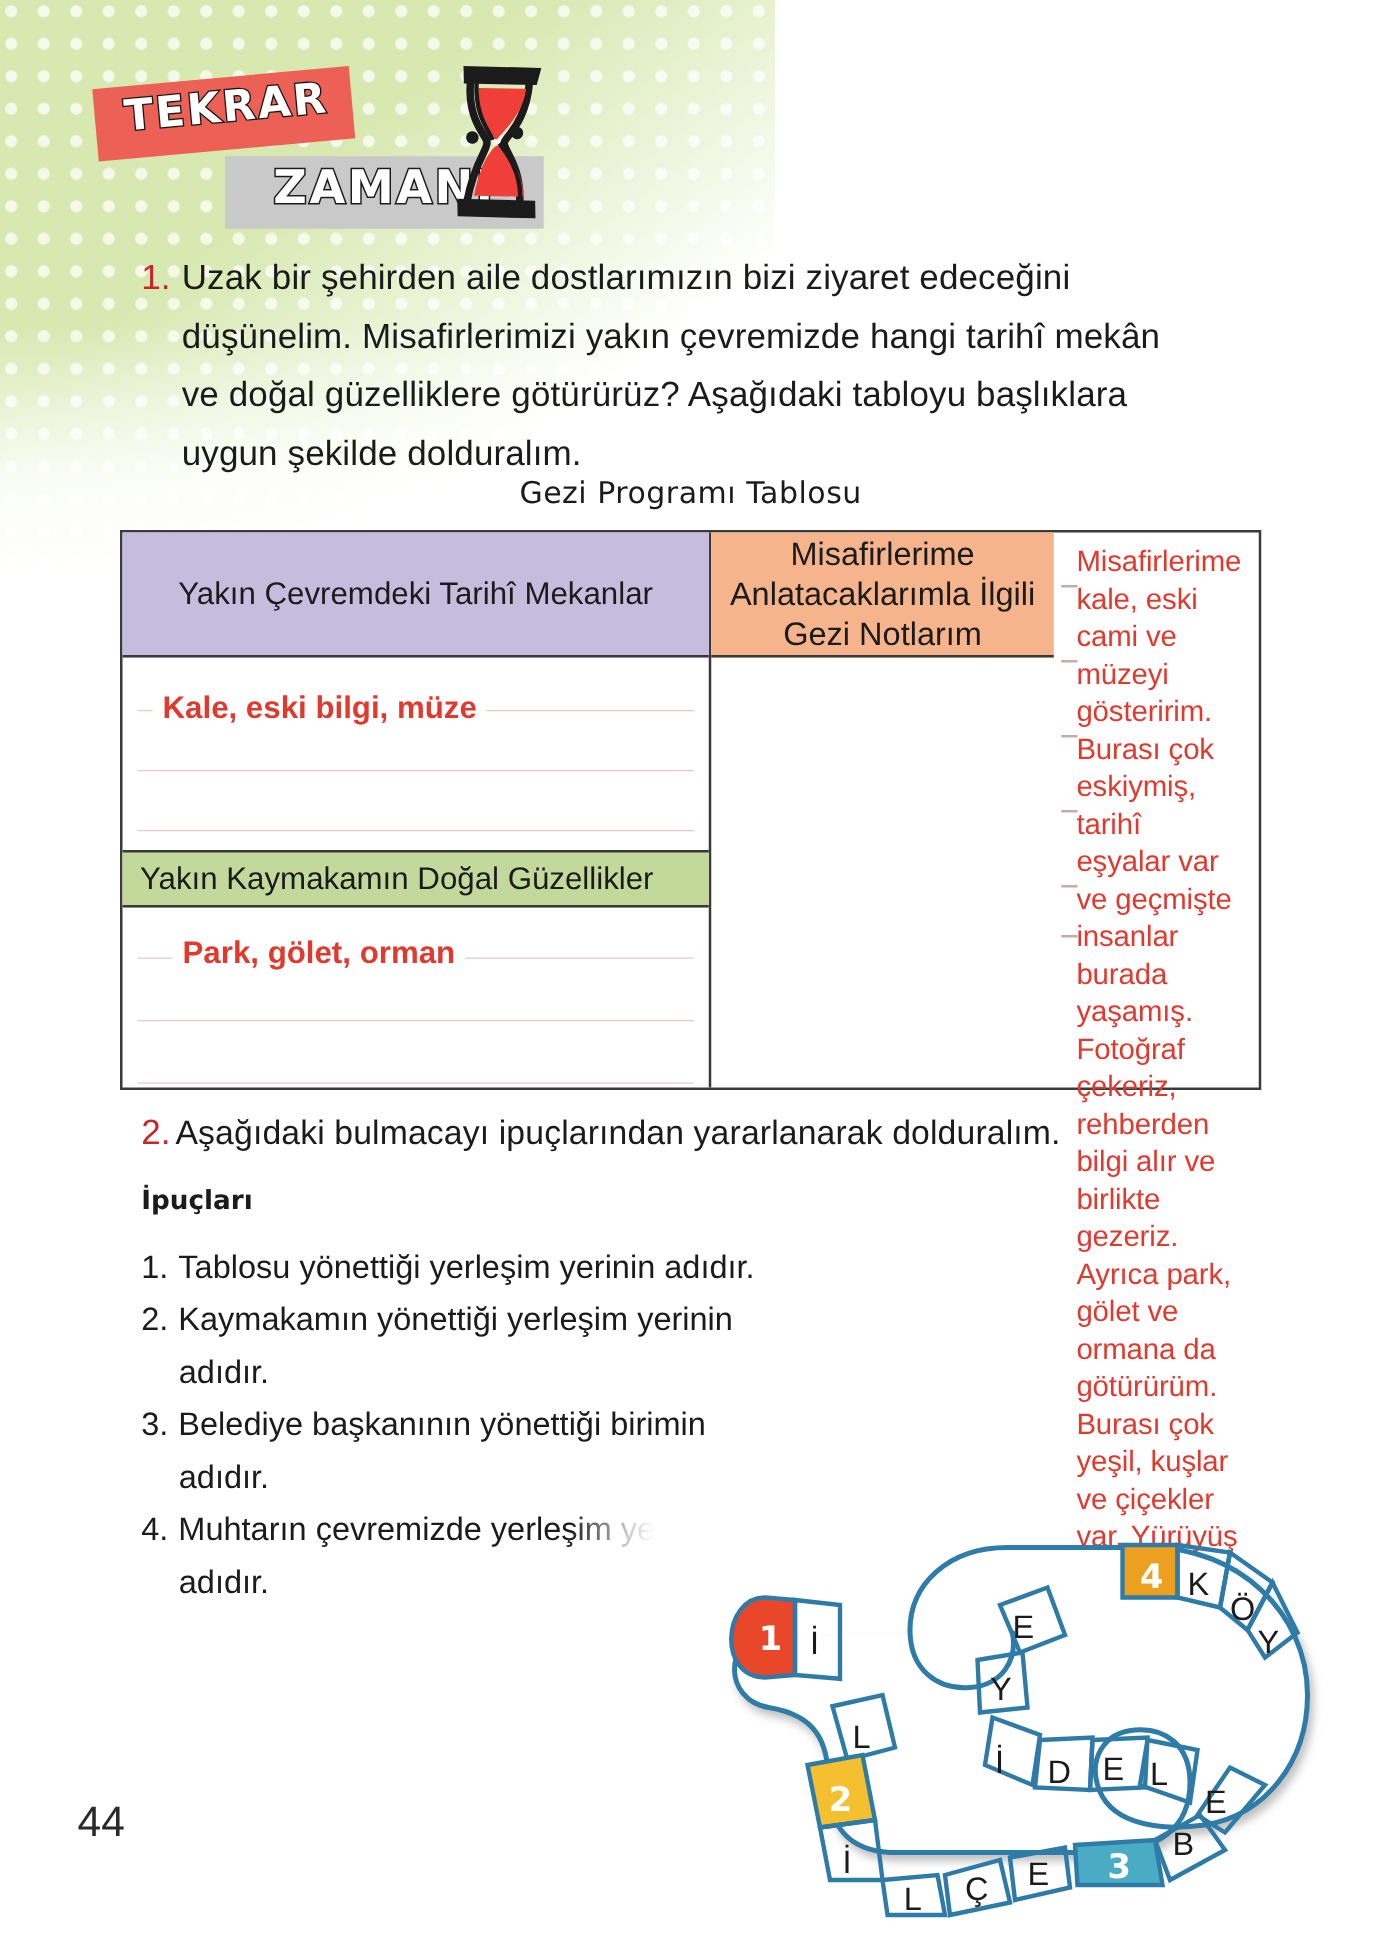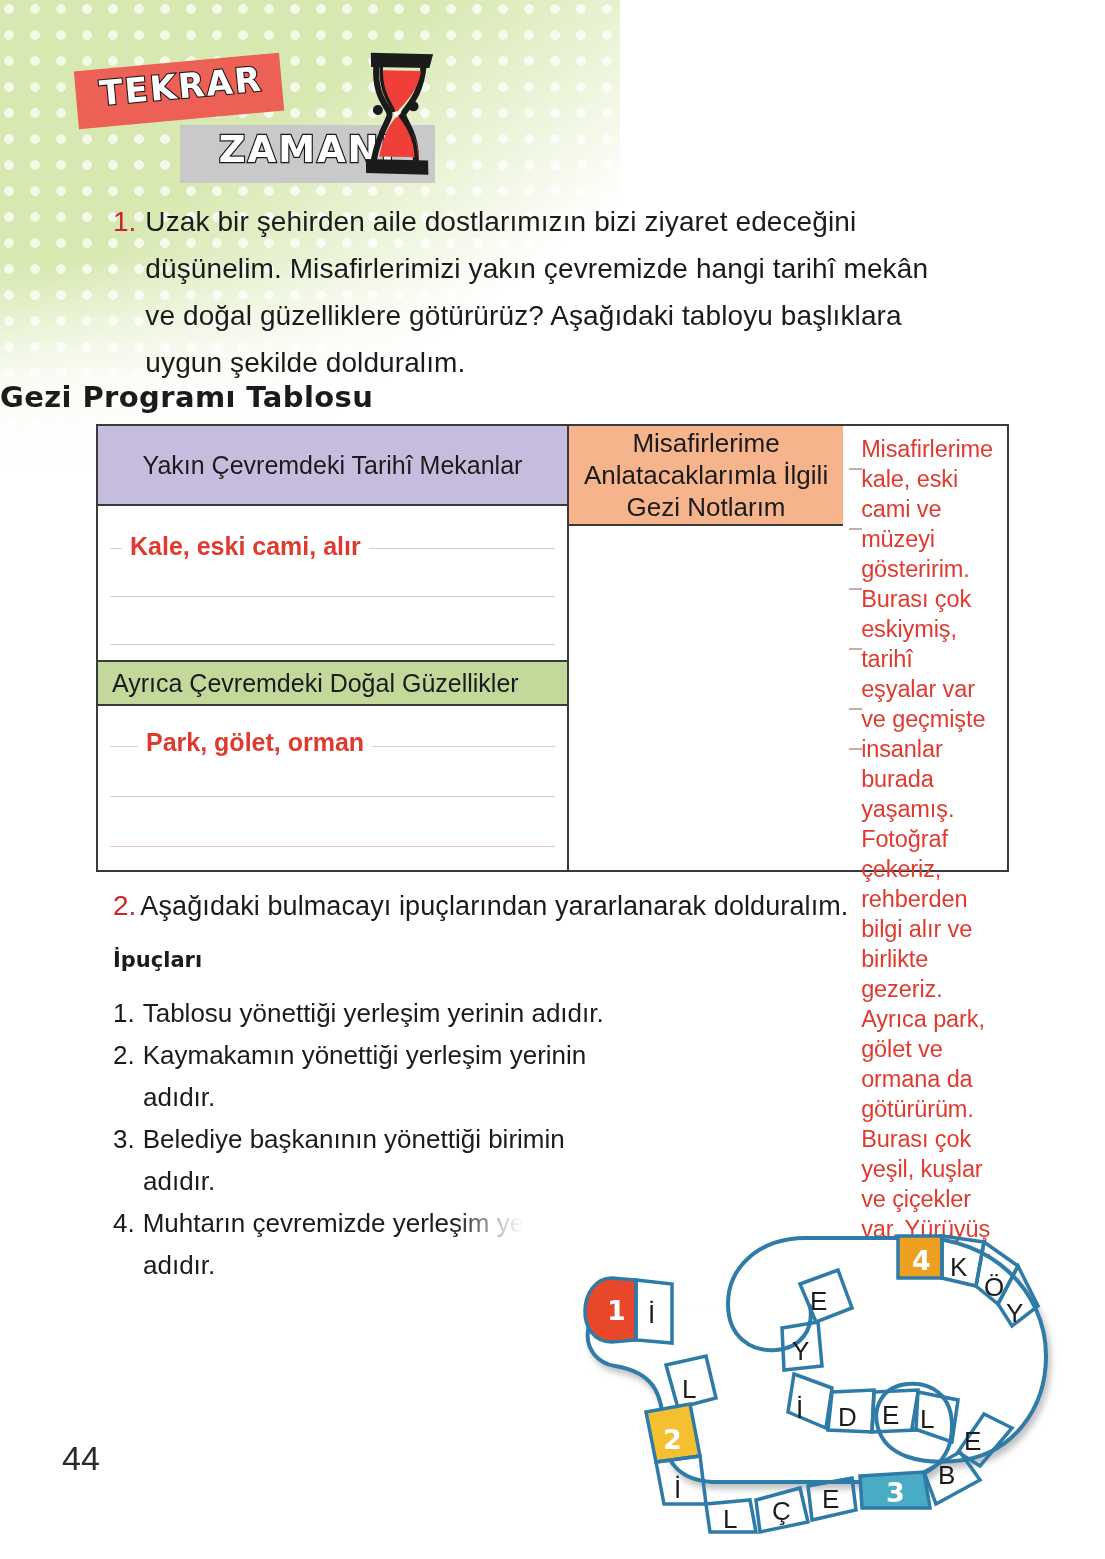--- a/index.html
+++ b/index.html
@@ -103,24 +103,24 @@
     font-family: "Liberation Sans", sans-serif;
     font-size: 28px;
     line-height: 47px;
     color: #1b1b1b;
     letter-spacing: 0.1px;
   }
 
   
   #table-title {
     left: 0; top: 380px; width: 1105px;
-    text-align: left;
+    text-align: center;
     font-family: "DejaVu Sans", sans-serif;
-    font-weight: bold;
-    font-size: 29px;
+    font-weight: normal;
+    font-size: 24px;
     color: #1b1b1b;
     letter-spacing: 0.4px;
   }
   #gezi-table {
     left: 96px; top: 424px;
     width: 913px; height: 448px;
     border: 2px solid #3a3a3a;
     box-sizing: border-box;
     display: flex;
     background: #ffffff;
@@ -144,21 +144,21 @@
     display: flex;
     align-items: center;
     justify-content: center;
     text-align: center;
     font-family: "Liberation Sans", sans-serif;
     font-size: 25px;
     color: #1b1b1b;
     line-height: 32px;
     padding: 4px 8px;
   }
-  #head-left  { background: #c6bcdd; height: 80px; text-align: right; }
+  #head-left  { background: #c6bcdd; height: 100px; text-align: right; }
   #head-right { background: #f5b48c; height: 100px; font-size: 26px; }
   #head-green {
     background: #c2d99b;
     height: 46px;
     border-top: 2px solid #3a3a3a;
     border-bottom: 2px solid #3a3a3a;
     justify-content: flex-start;
     padding-left: 14px;
     font-size: 25px;
   }
@@ -282,24 +282,24 @@
 
 <div id="gezi-table" class="layer">
 
   <div id="col-left">
     <div id="head-left" class="cell-head">Yakın Çevremdeki Tarihî Mekanlar</div>
 
     <div id="area-1" class="write-area">
       <div class="rule" style="top:42px;"></div>
       <div class="rule" style="top:90px;"></div>
       <div class="rule" style="top:138px;"></div>
-      <div class="answer" style="left:24px; top:26px;">Kale, eski cami, alır</div>
+      <div class="answer" style="left:24px; top:26px;">Kale, eski bilgi, müze</div>
     </div>
 
-    <div id="head-green" class="cell-head">Ayrıca Çevremdeki Doğal Güzellikler</div>
+    <div id="head-green" class="cell-head">Yakın Kaymakamın Doğal Güzellikler</div>
 
     <div id="area-2" class="write-area">
       <div class="rule" style="top:40px;"></div>
       <div class="rule" style="top:90px;"></div>
       <div class="rule" style="top:140px;"></div>
       <div class="answer" style="left:40px; top:22px;">Park, gölet, orman</div>
     </div>
   </div>
 
   <div id="col-right">

